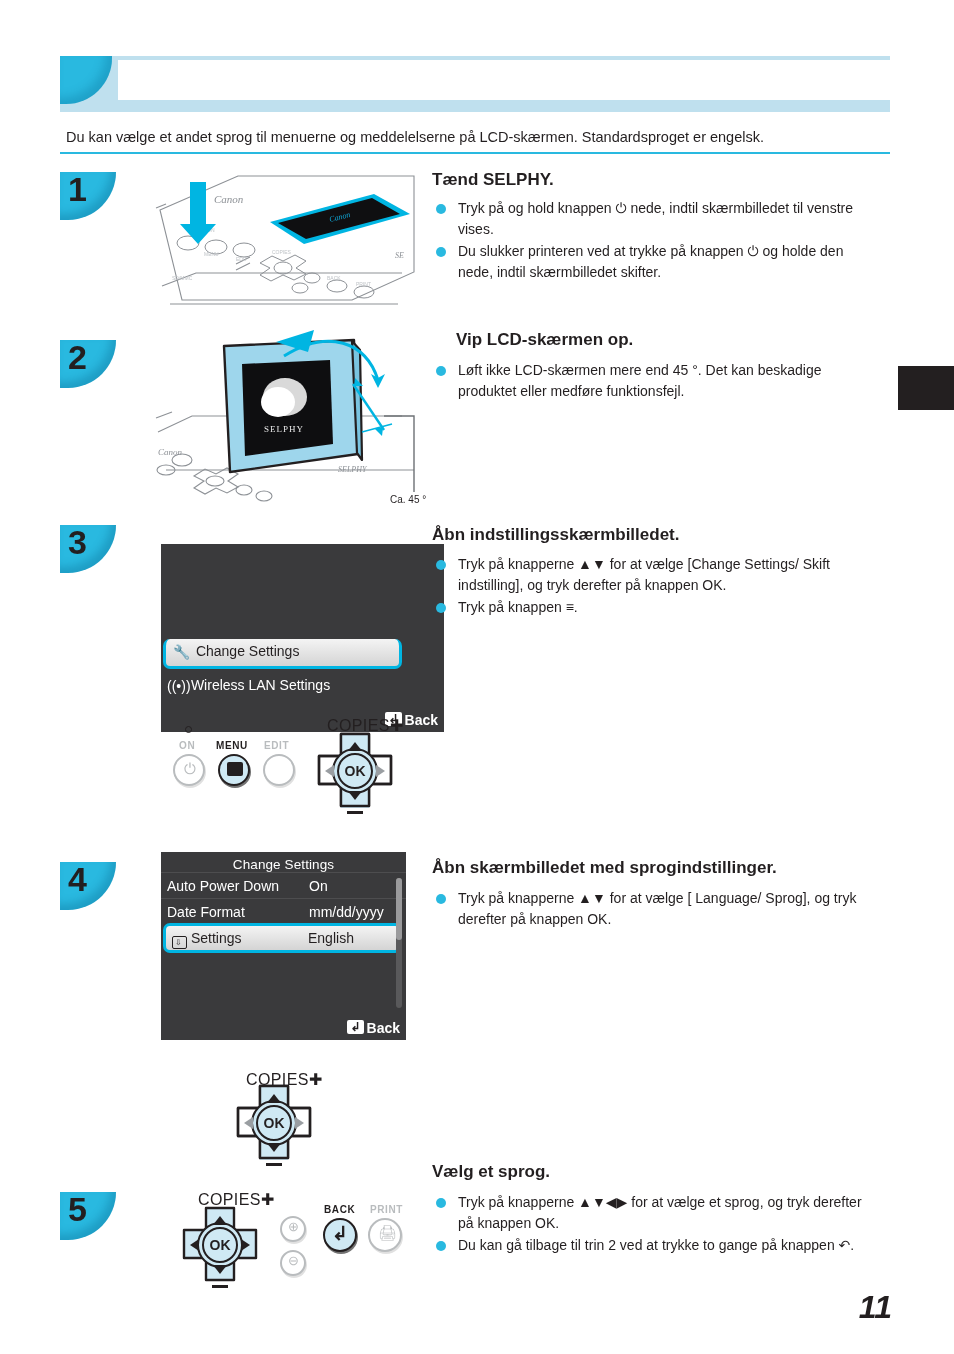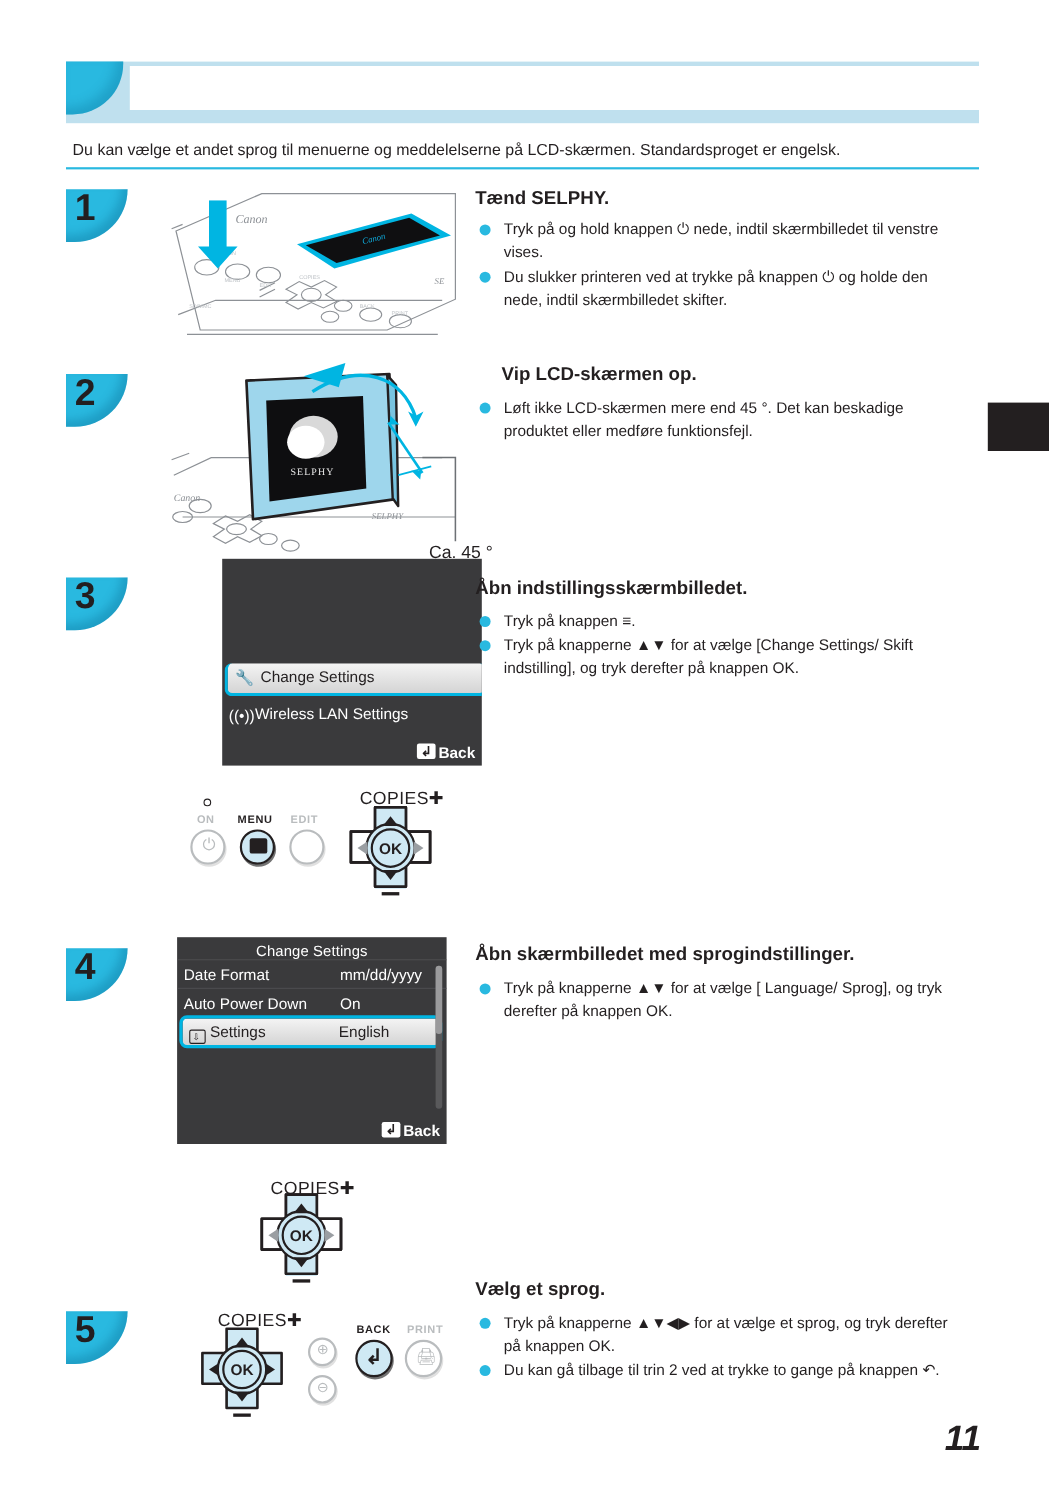--- a/index.html
+++ b/index.html
@@ -224,21 +224,21 @@
     letter-spacing: 0.4px;
     white-space: nowrap;
   }
 
   
   .illus { position: absolute; }
   .cyan-arrow { position: absolute; }
 
   .caption {
     position: absolute;
-    font-size: 16px;
+    font-size: 10px;
     white-space: nowrap;
   }
   .page-number {
     position: absolute;
     right: 62px; bottom: 28px;
     font-size: 32px;
     font-weight: bold;
     font-style: italic;
   }
 </style>
@@ -342,21 +342,21 @@
 
 <div class="step-head" style="left:456px; top:330px;">Vip LCD-skærmen op.</div>
 <div class="bullets" style="left:432px; top:360px; width:400px;">
   <div class="bullet-row">Løft ikke LCD-skærmen mere end 45 °. Det kan beskadige produktet eller medføre funktionsfejl.</div>
 </div>
 
 <div class="step-badge" style="left:60px; top:525px;">
   <span>3</span>
 </div>
 
-<div class="lcd" style="left:161px; top:508px; width:236px; height:188px;margin-left:41px;">
+<div class="lcd" style="left:161px; top:544px; width:283px; height:188px;">
   <div style="position:absolute; left:0; top:96px; width:245px;">
     <div class="lcd-row sel" style="border-top:none;">
       <span class="menu-icon-wrench">🔧</span>
       <span>Change Settings</span>
     </div>
     <div class="lcd-row" style="border-top:none; margin-top:3px;">
       <span class="menu-icon-wrench">((•))</span>
       <span>Wireless LAN Settings</span>
     </div>
   </div>
@@ -393,37 +393,37 @@
     <path d="M46 12 l7 9 h-14 z" fill="#231f20"></path>
     <path d="M46 70 l7 -9 h-14 z" fill="#231f20"></path>
     <path d="M16 41 l9 -6 v12 z" fill="#9a9ea2"></path>
     <path d="M76 41 l-9 -6 v12 z" fill="#9a9ea2"></path>
     <rect x="38" y="81" width="16" height="3" fill="#231f20"></rect>
   </svg>
 </div>
 
 <div class="step-head" style="left:432px; top:525px;">Åbn indstillingsskærmbilledet.</div>
 <div class="bullets" style="left:432px; top:554px; width:446px;">
+  <div class="bullet-row">Tryk på knapperne ▲▼ for at vælge [Change Settings/ Skift indstilling], og tryk derefter på knappen OK.</div>
   <div class="bullet-row">Tryk på knappen ≡.</div>
-  <div class="bullet-row">Tryk på knapperne ▲▼ for at vælge [Change Settings/ Skift indstilling], og tryk derefter på knappen OK.</div>
 </div>
 
 <div class="step-badge" style="left:60px; top:862px;">
   <span>4</span>
 </div>
 
 <div class="lcd" style="left:161px; top:852px; width:245px; height:188px;">
   <div class="lcd-title">Change Settings</div>
   <div class="lcd-row">
+    <span>Auto Power Down</span>
+    <span class="val">On</span>
+  </div>
+  <div class="lcd-row">
     <span>Date Format</span>
     <span class="val">mm/dd/yyyy</span>
-  </div>
-  <div class="lcd-row">
-    <span>Auto Power Down</span>
-    <span class="val">On</span>
   </div>
   <div class="lcd-row sel">
     <span class="glyph-lang">⇩</span>
     <span>Settings</span>
     <span class="val">English</span>
   </div>
   <div class="lcd-scroll">
       <i></i>
     </div>
   <div class="lcd-back">

